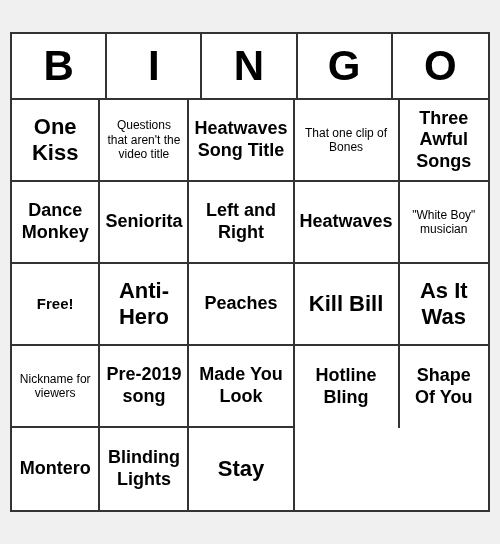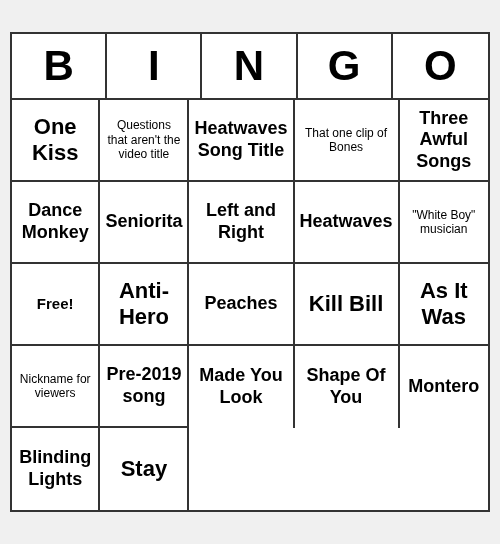--- a/index.html
+++ b/index.html
@@ -152,20 +152,23 @@
       <div class="bingo-cell small-text">
         <span class="cell-text">Nickname for viewers</span>
       </div>
       <div class="bingo-cell medium-text">
         <span class="cell-text">Pre-2019 song</span>
       </div>
       <div class="bingo-cell medium-text">
         <span class="cell-text">Made You Look</span>
       </div>
       <div class="bingo-cell medium-text">
+        <span class="cell-text">Hotline Bling</span>
+      </div>
+      <div class="bingo-cell medium-text">
         <span class="cell-text">Shape Of You</span>
       </div>
       <div class="bingo-cell medium-text">
         <span class="cell-text">Montero</span>
       </div>
       <div class="bingo-cell medium-text">
         <span class="cell-text">Blinding Lights</span>
       </div>
       <div class="bingo-cell large-text">
         <span class="cell-text">Stay</span>

